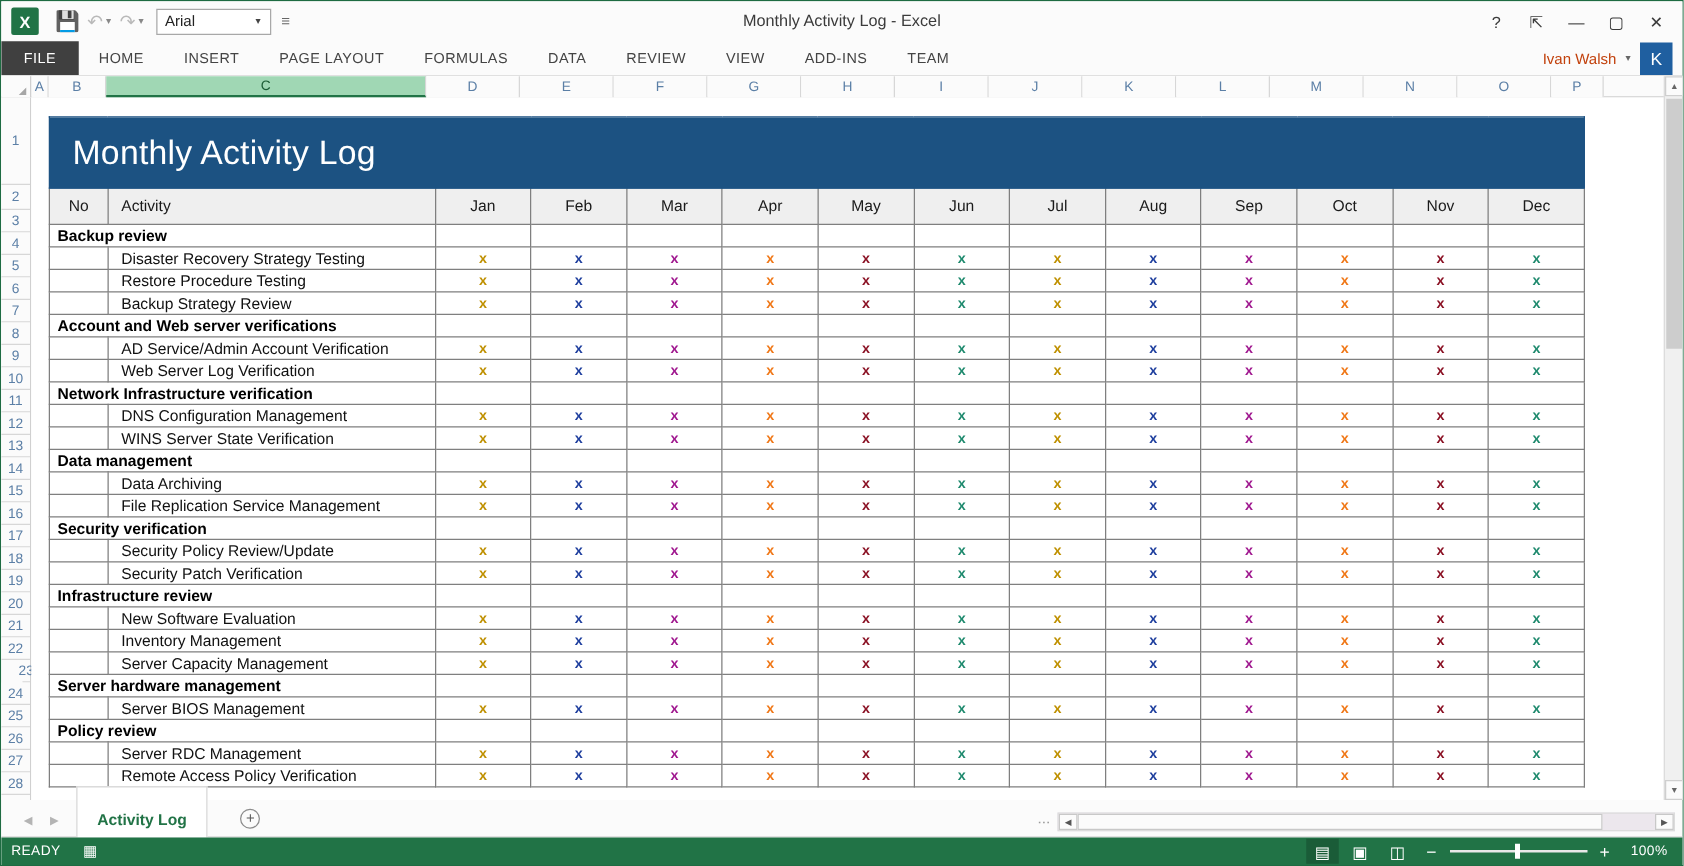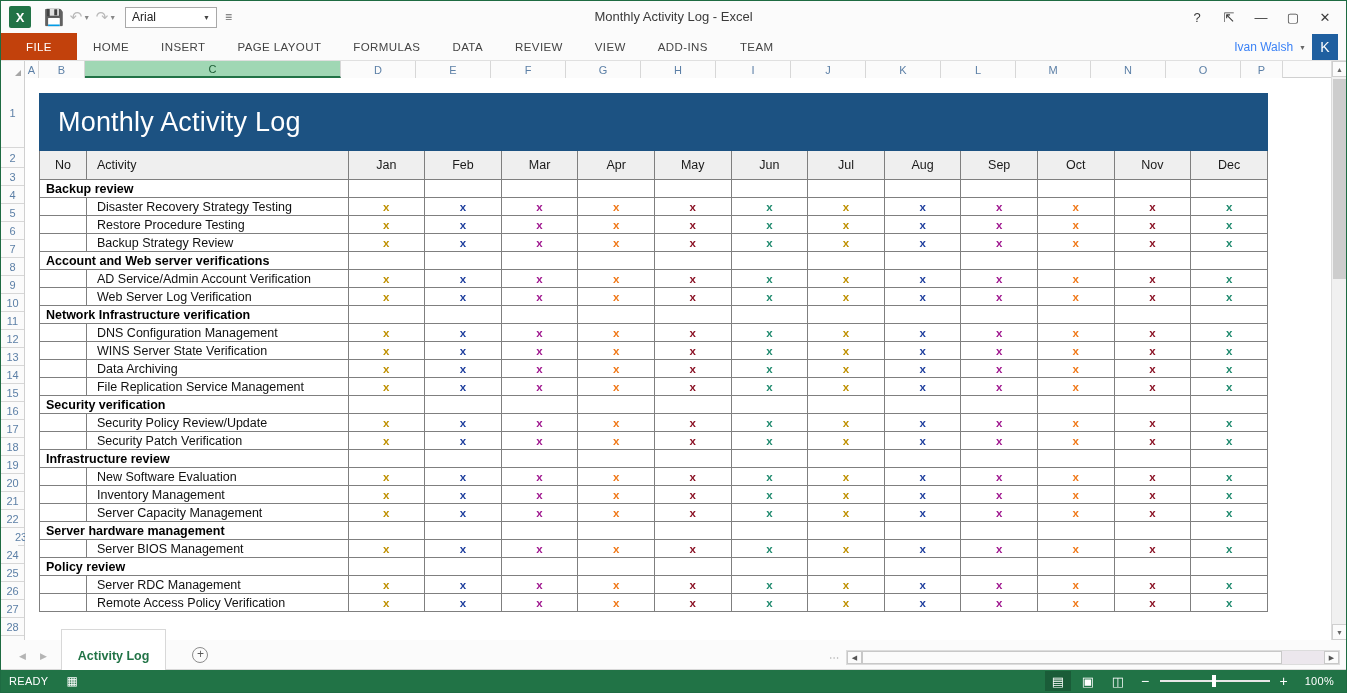--- a/index.html
+++ b/index.html
@@ -80,39 +80,39 @@
   
   .ribbon {
     position: relative;
     height: 28px;
     background: #fbfbfb;
     border-bottom: 1px solid #e0e0e0;
     display: flex;
     align-items: stretch;
   }
   .tab-file {
-    background: #c2410c;
+    background: #404040;
     color: #fff;
     font-size: 11.5px;
     letter-spacing: .4px;
     display: flex; align-items: center; justify-content: center;
-    width: 76px;
+    width: 62px;
   }
   .tab {
     display: flex; align-items: center;
     padding: 0 16px;
     font-size: 11.5px;
     color: #444;
     letter-spacing: .4px;
   }
   .acct {
     position: absolute; right: 8px; top: 0; height: 28px;
     display: flex; align-items: center; gap: 6px;
   }
-  .acct-name { font-size: 12px; color: #3b82f6; }
+  .acct-name { font-size: 12px; color: #c2410c; }
   .acct-caret { font-size: 7px; color: #666; }
   .avatar {
     width: 26px; height: 26px;
     background: #1f5fa0;
     color: #fff;
     font-size: 14px;
     display: flex; align-items: center; justify-content: center;
   }
 
   
@@ -598,20 +598,35 @@
                 <td class="mark" style="color: rgb(139, 18, 37);">x</td>
                 <td class="mark" style="color: rgb(31, 138, 110);">x</td>
                 <td class="mark" style="color: rgb(191, 144, 0);">x</td>
                 <td class="mark" style="color: rgb(31, 63, 158);">x</td>
                 <td class="mark" style="color: rgb(160, 24, 143);">x</td>
                 <td class="mark" style="color: rgb(240, 120, 24);">x</td>
                 <td class="mark" style="color: rgb(139, 18, 37);">x</td>
                 <td class="mark" style="color: rgb(31, 138, 110);">x</td>
               </tr>
               <tr>
+                <td class="sec-cell" colspan="2">Data management</td>
+                <td class="mark"></td>
+                <td class="mark"></td>
+                <td class="mark"></td>
+                <td class="mark"></td>
+                <td class="mark"></td>
+                <td class="mark"></td>
+                <td class="mark"></td>
+                <td class="mark"></td>
+                <td class="mark"></td>
+                <td class="mark"></td>
+                <td class="mark"></td>
+                <td class="mark"></td>
+              </tr>
+              <tr>
                 <td class="no-cell"></td>
                 <td class="act-cell">Data Archiving</td>
                 <td class="mark" style="color: rgb(191, 144, 0);">x</td>
                 <td class="mark" style="color: rgb(31, 63, 158);">x</td>
                 <td class="mark" style="color: rgb(160, 24, 143);">x</td>
                 <td class="mark" style="color: rgb(240, 120, 24);">x</td>
                 <td class="mark" style="color: rgb(139, 18, 37);">x</td>
                 <td class="mark" style="color: rgb(31, 138, 110);">x</td>
                 <td class="mark" style="color: rgb(191, 144, 0);">x</td>
                 <td class="mark" style="color: rgb(31, 63, 158);">x</td>

